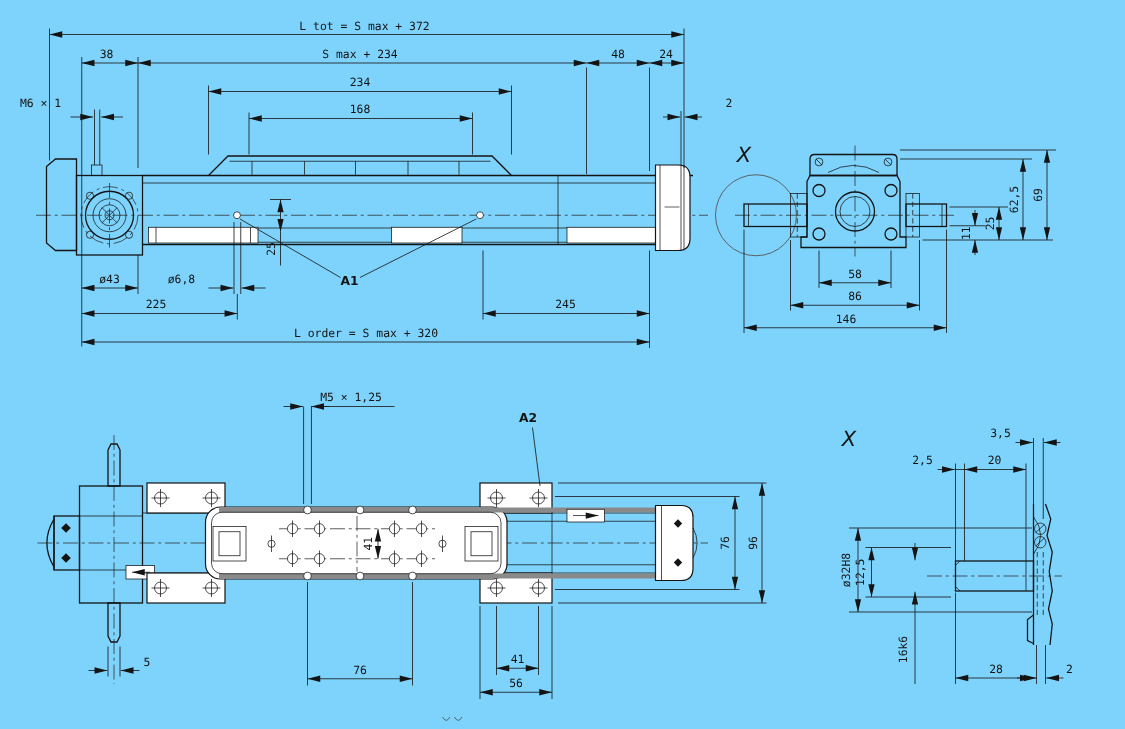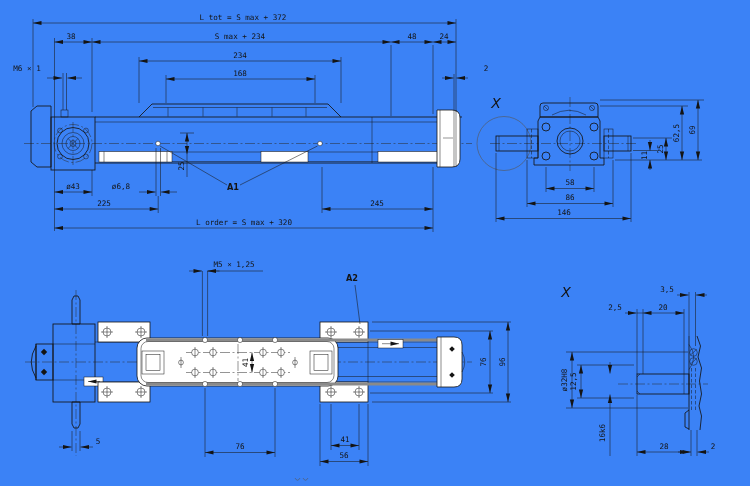--- a/index.html
+++ b/index.html
@@ -1,16 +1,16 @@
 <!DOCTYPE html>
 <html><head>
 <meta charset="utf-8">
 <style>
   html,body{margin:0;padding:0;background:#fff;}
-  .sheet{position:relative;width:750px;height:486px;background:#3b82f6;overflow:hidden;
+  .sheet{position:relative;width:750px;height:486px;background:#7dd3fc;overflow:hidden;
          font-family:"DejaVu Sans",sans-serif;}
   svg{display:block}
   
   .o{fill:none;stroke:#141414;stroke-width:.85;stroke-linecap:butt}
   .i{fill:none;stroke:#141414;stroke-width:.5}
   .d{fill:none;stroke:#1a1a1a;stroke-width:.55}
   .c{fill:none;stroke:#2a2a2a;stroke-width:.5;stroke-dasharray:10 2.5 2 2.5}
   .h{fill:none;stroke:#141414;stroke-width:.5;stroke-dasharray:3.5 2}
   .w{fill:#fff;stroke:#141414;stroke-width:.8}
   .wi{fill:#fff;stroke:#141414;stroke-width:.5}

